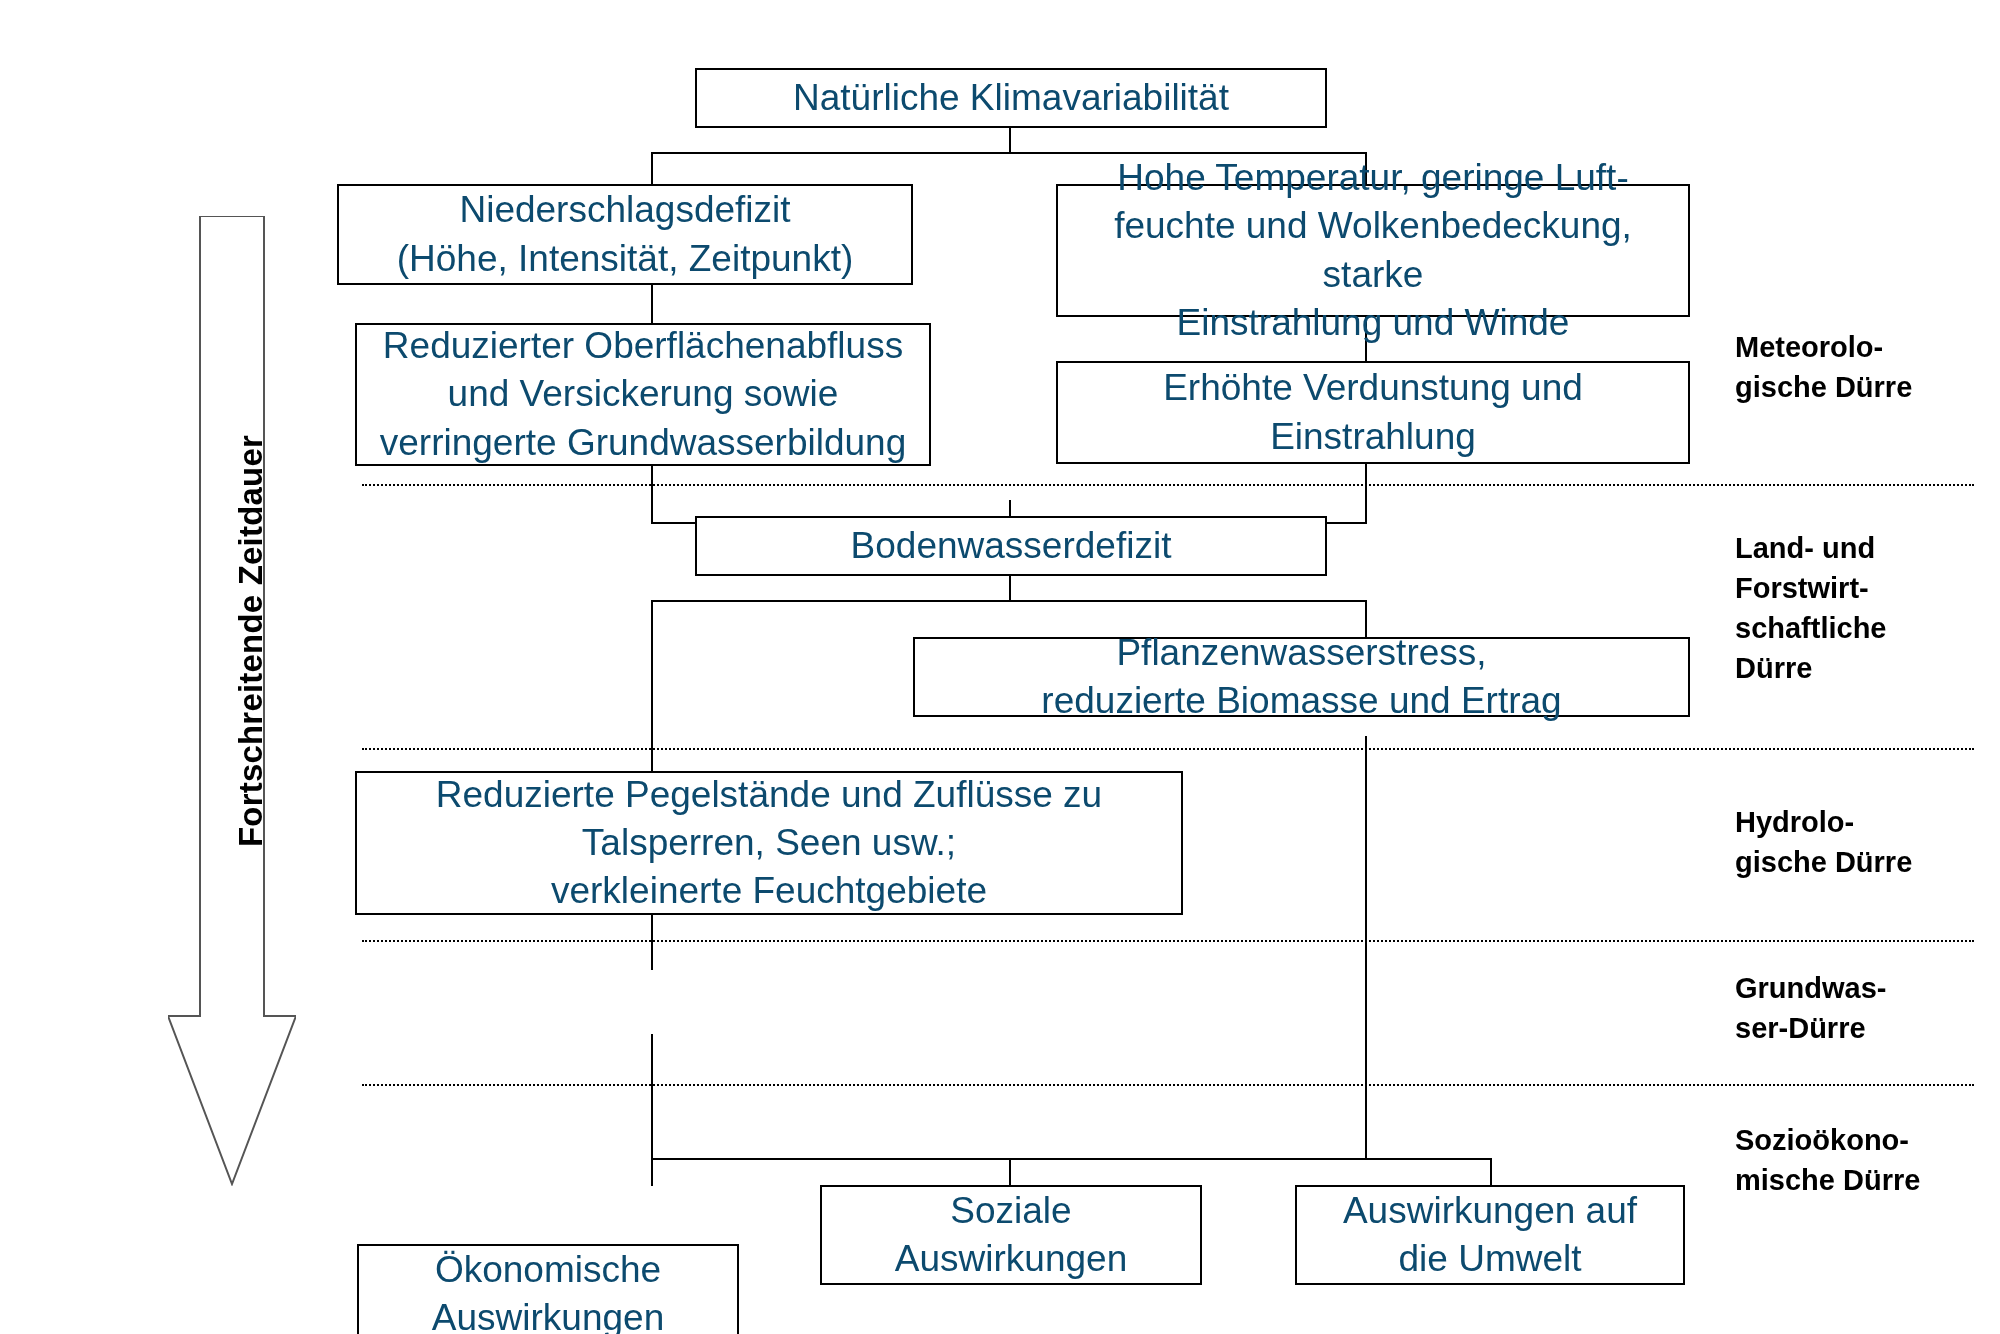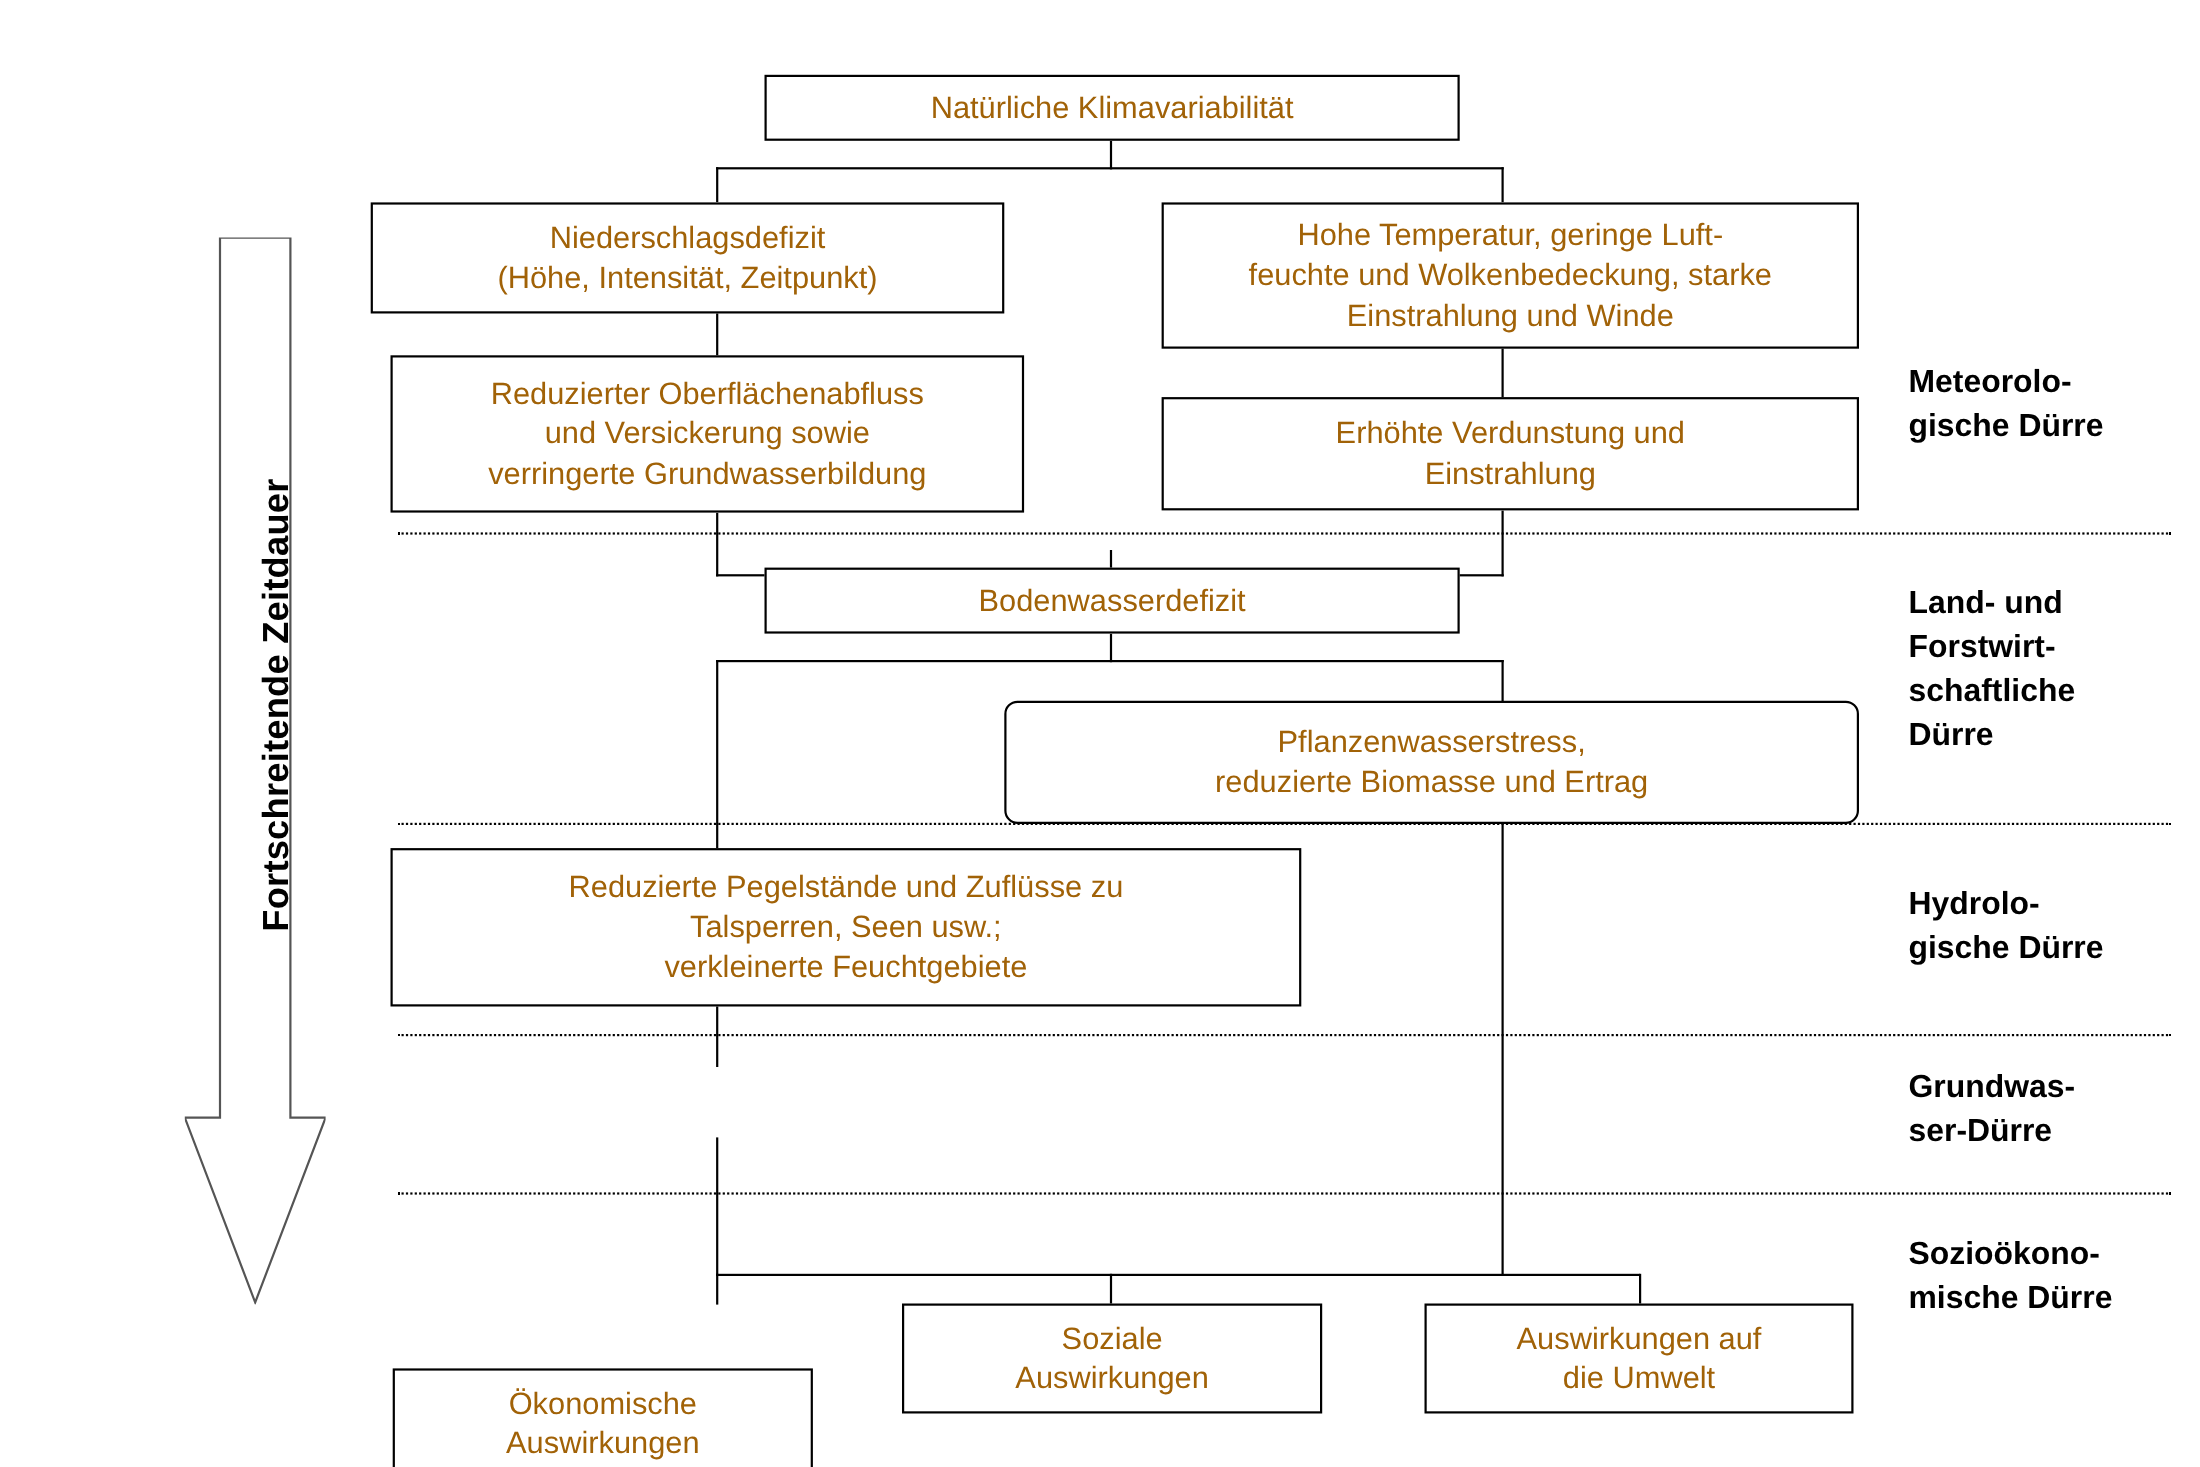--- a/index.html
+++ b/index.html
@@ -19,23 +19,23 @@
   
   .box {
     position: absolute;
     box-sizing: border-box;
     border: 2px solid #000000;
     background: #ffffff;
     display: flex;
     align-items: center;
     justify-content: center;
     text-align: center;
-    font-size: 28px;
+    font-size: 37px;
     line-height: 1.30;
-    color: #a16207;
+    color: #0c4a6e;
     white-space: pre-line;
     padding: 2px 6px;
     z-index: 3;
   }
 
   
   .ln {
     position: absolute;
     background: #000000;
     z-index: 1;
@@ -151,21 +151,21 @@
 
   <div class="box" style="left:355px; top:323px; width:576px; height:143px;">Reduzierter Oberflächenabfluss
 und Versickerung sowie
 verringerte Grundwasserbildung</div>
 
   <div class="box" style="left:1056px; top:361px; width:634px; height:103px;">Erhöhte Verdunstung und
 Einstrahlung</div>
 
   <div class="box" style="left:695px; top:516px; width:632px; height:60px;">Bodenwasserdefizit</div>
 
-  <div class="box" style="left:913px; top:637px; width:777px; height:112px;border-radius:12px;">Pflanzenwasserstress,
+  <div class="box" style="left:913px; top:637px; width:777px; height:80px;">Pflanzenwasserstress,
 reduzierte Biomasse und Ertrag</div>
 
   <div class="box" style="left:355px; top:771px; width:828px; height:144px;">Reduzierte Pegelstände und Zuflüsse zu
 Talsperren, Seen usw.;
 verkleinerte Feuchtgebiete</div>
 
 
   <div class="box" style="left:357px; top:1244px; width:382px; height:100px;">Ökonomische
 Auswirkungen</div>
 

